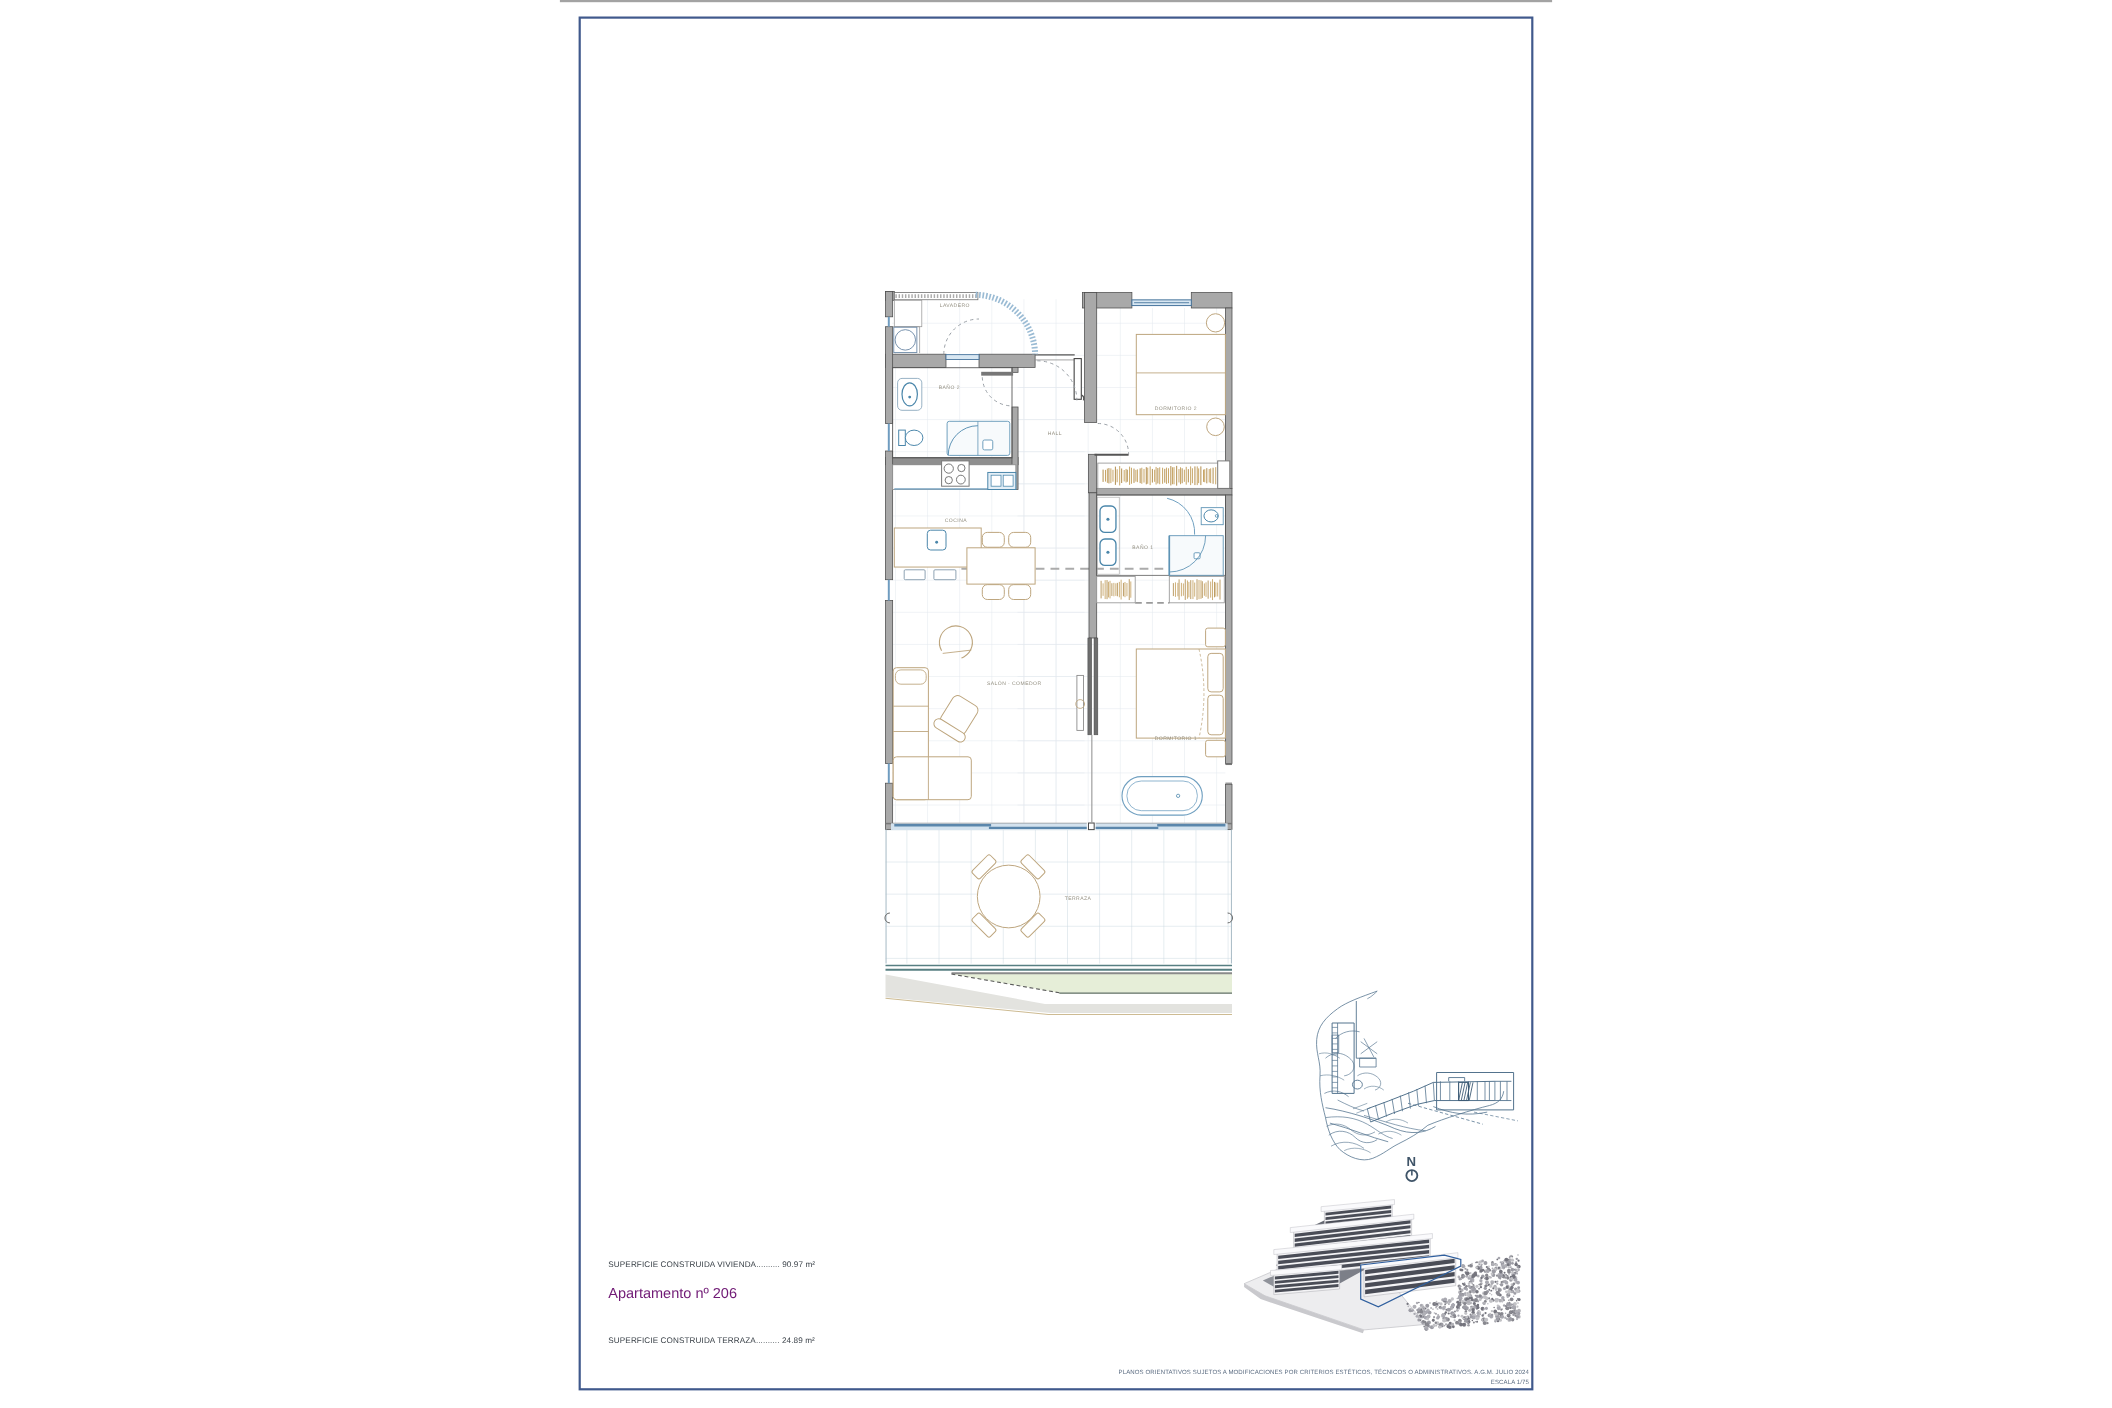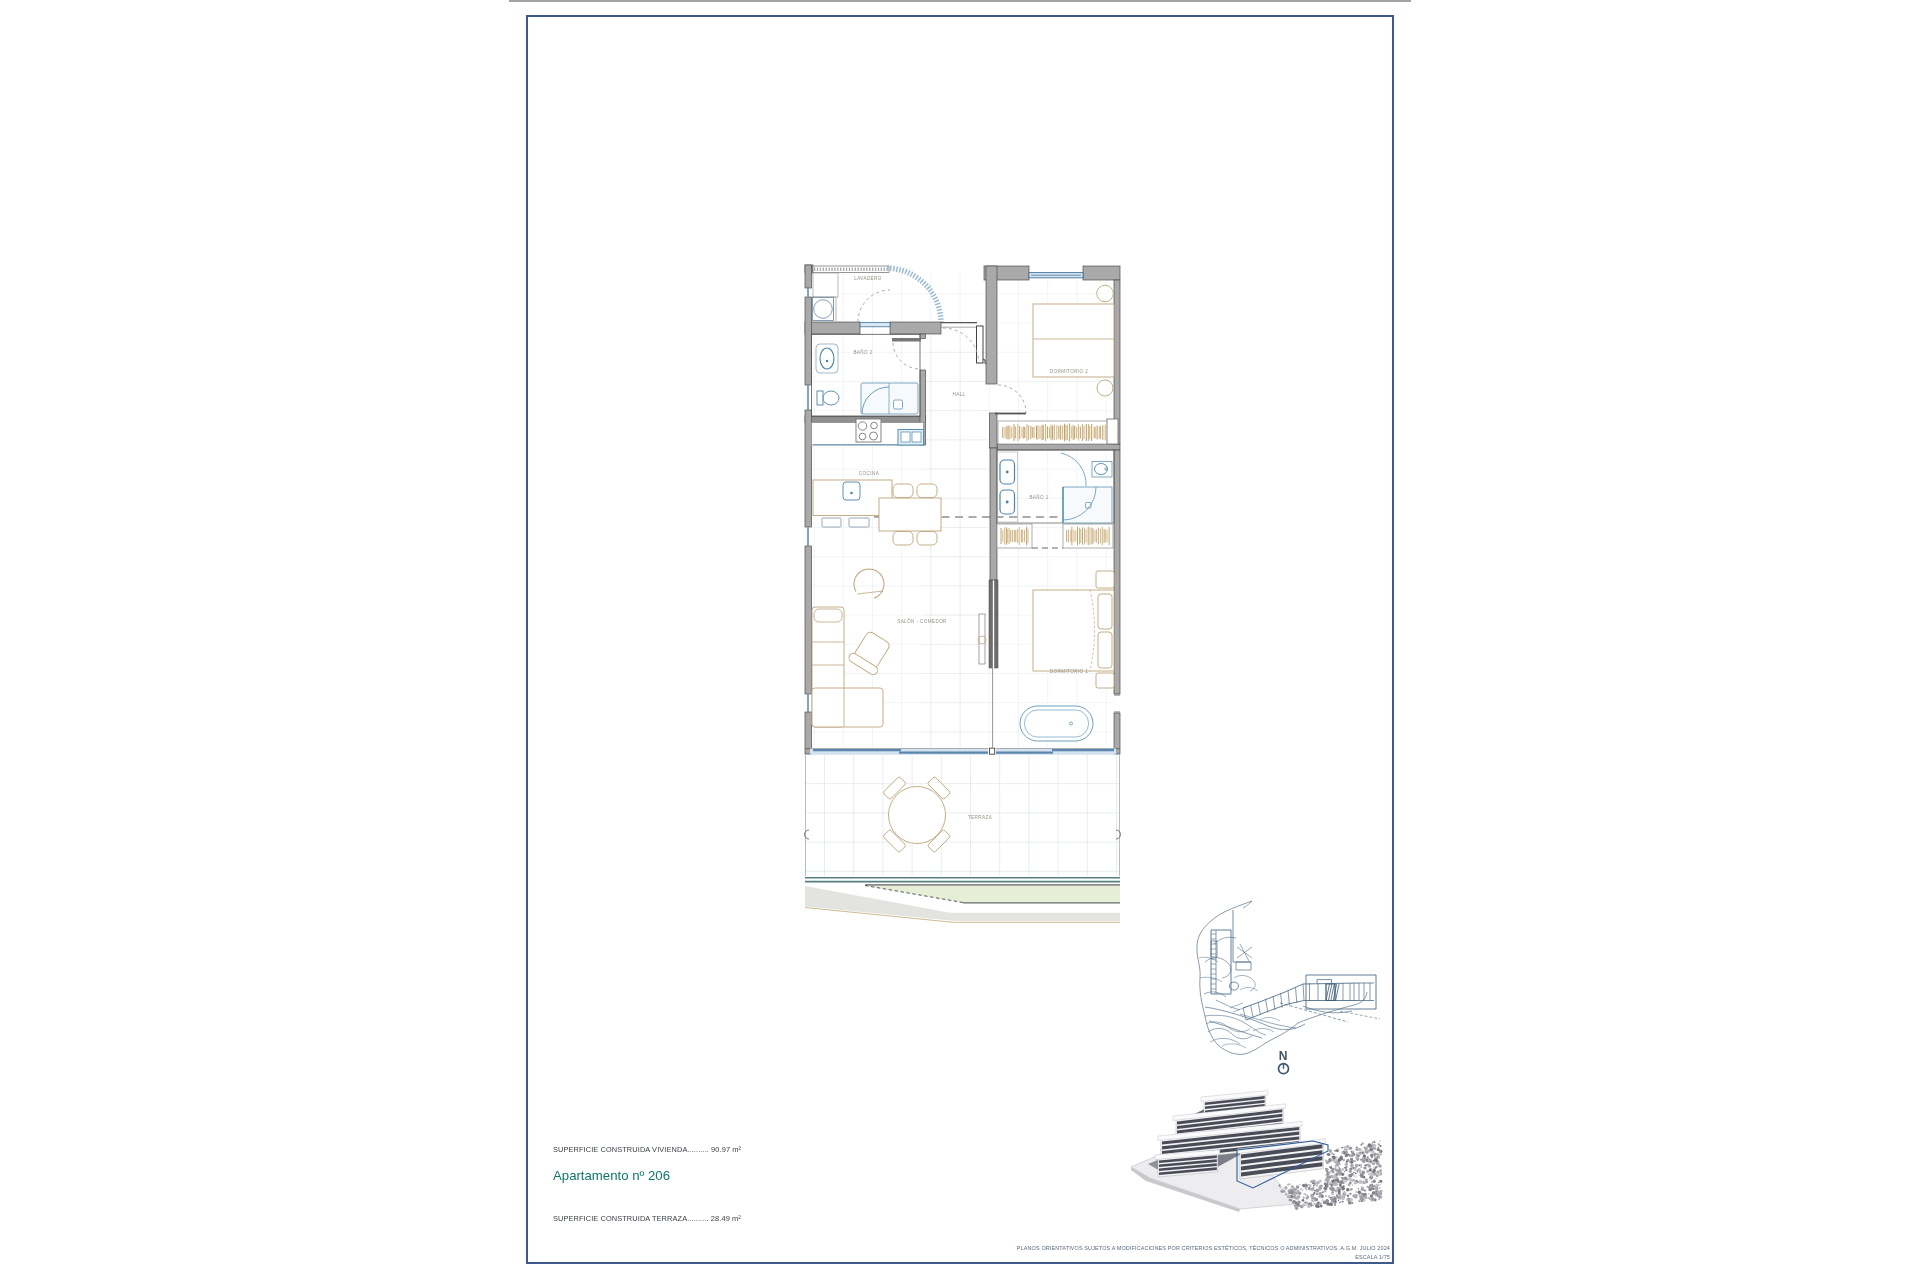--- a/index.html
+++ b/index.html
@@ -1,17 +1,17 @@
 <!DOCTYPE html>
 <html><head><meta charset="utf-8"><style>
 html,body{margin:0;padding:0;width:1920px;height:1280px;background:#ffffff;overflow:hidden}
 body{font-family:"Liberation Sans",sans-serif;position:relative}
 .topline{position:absolute;left:509px;top:0;width:902px;height:2px;background:#a3a3a3}
 .frame{position:absolute;left:526px;top:15px;width:868px;height:1249px;border:2px solid #40598c;box-sizing:border-box}
-.title{position:absolute;left:553px;top:1168.5px;color:#0f766e;font-size:13.2px;line-height:13px}
+.title{position:absolute;left:553px;top:1168.5px;color:#701a75;font-size:13.2px;line-height:13px}
 .sup{position:absolute;left:553px;color:#3a4148;font-size:7.4px;line-height:8px;letter-spacing:0.1px}
 .fine{position:absolute;right:530px;color:#5a6b80;font-size:5.5px;line-height:6px;text-align:right;letter-spacing:0.1px}
 svg{position:absolute;left:0;top:0}
 </style></head><body>
 <div class="topline"></div>
 <div class="frame"></div>
 <svg width="1920" height="1280" viewBox="0 0 1920 1280">
     <defs>
 <pattern id="gs" width="29.2" height="29.2" patternUnits="userSpaceOnUse" x="813.6" y="322.6">
   <path d="M29.2,0 L0,0 0,29.2" fill="none" stroke="#e2e8ee" stroke-width="0.9"></path>
@@ -1109,14 +1109,14 @@
       <circle cx="1327.4" cy="1182.1" r="1.2" fill="#9c9ca4"></circle>
       <circle cx="1327.9" cy="1203.7" r="1.4" fill="#75757e"></circle>
       <circle cx="1339.5" cy="1159.9" r="1.7" fill="#75757e"></circle>
       <circle cx="1289.7" cy="1197.0" r="1.2" fill="#b0b0b6"></circle>
       <circle cx="1377.7" cy="1196.1" r="1.0" fill="#88888f"></circle>
       <circle cx="1374.3" cy="1162.4" r="1.4" fill="#c2c2c6"></circle>
     </g>
   </svg>
 <div class="title">Apartamento nº 206</div>
 <div class="sup" style="top:1146px">SUPERFICIE CONSTRUIDA VIVIENDA.......... 90.97 m²</div>
-<div class="sup" style="top:1215.3px">SUPERFICIE CONSTRUIDA TERRAZA.......... 28.49 m²</div>
+<div class="sup" style="top:1215.3px">SUPERFICIE CONSTRUIDA TERRAZA.......... 24.89 m²</div>
 <div class="fine" style="top:1244.5px">PLANOS ORIENTATIVOS SUJETOS A MODIFICACIONES POR CRITERIOS ESTÉTICOS, TÉCNICOS O ADMINISTRATIVOS. A.G.M. JULIO 2024</div>
 <div class="fine" style="top:1253.5px">ESCALA 1/75</div>
 </body></html>

